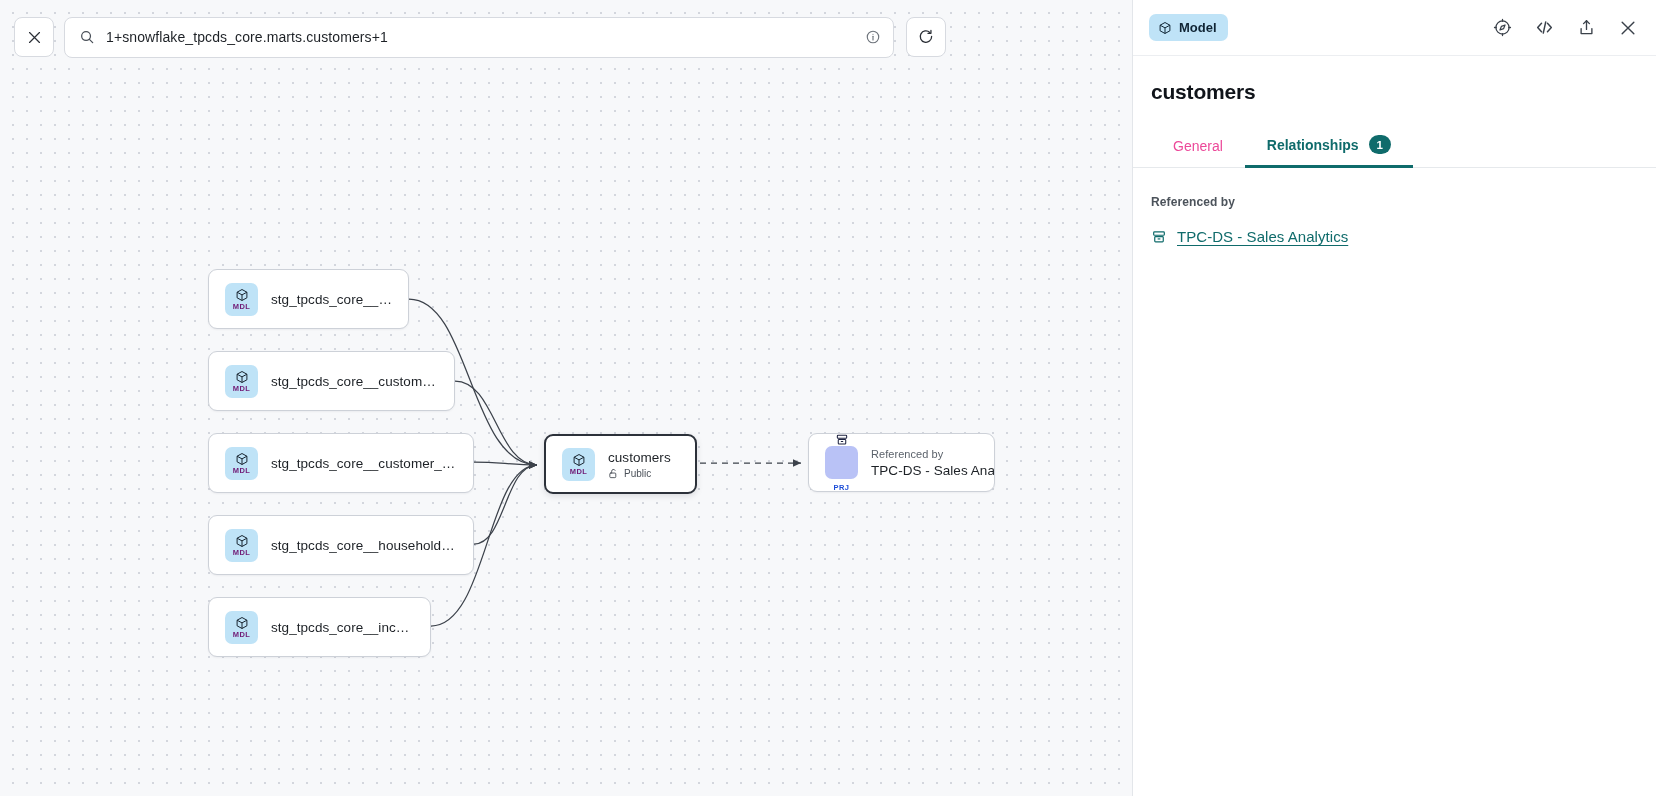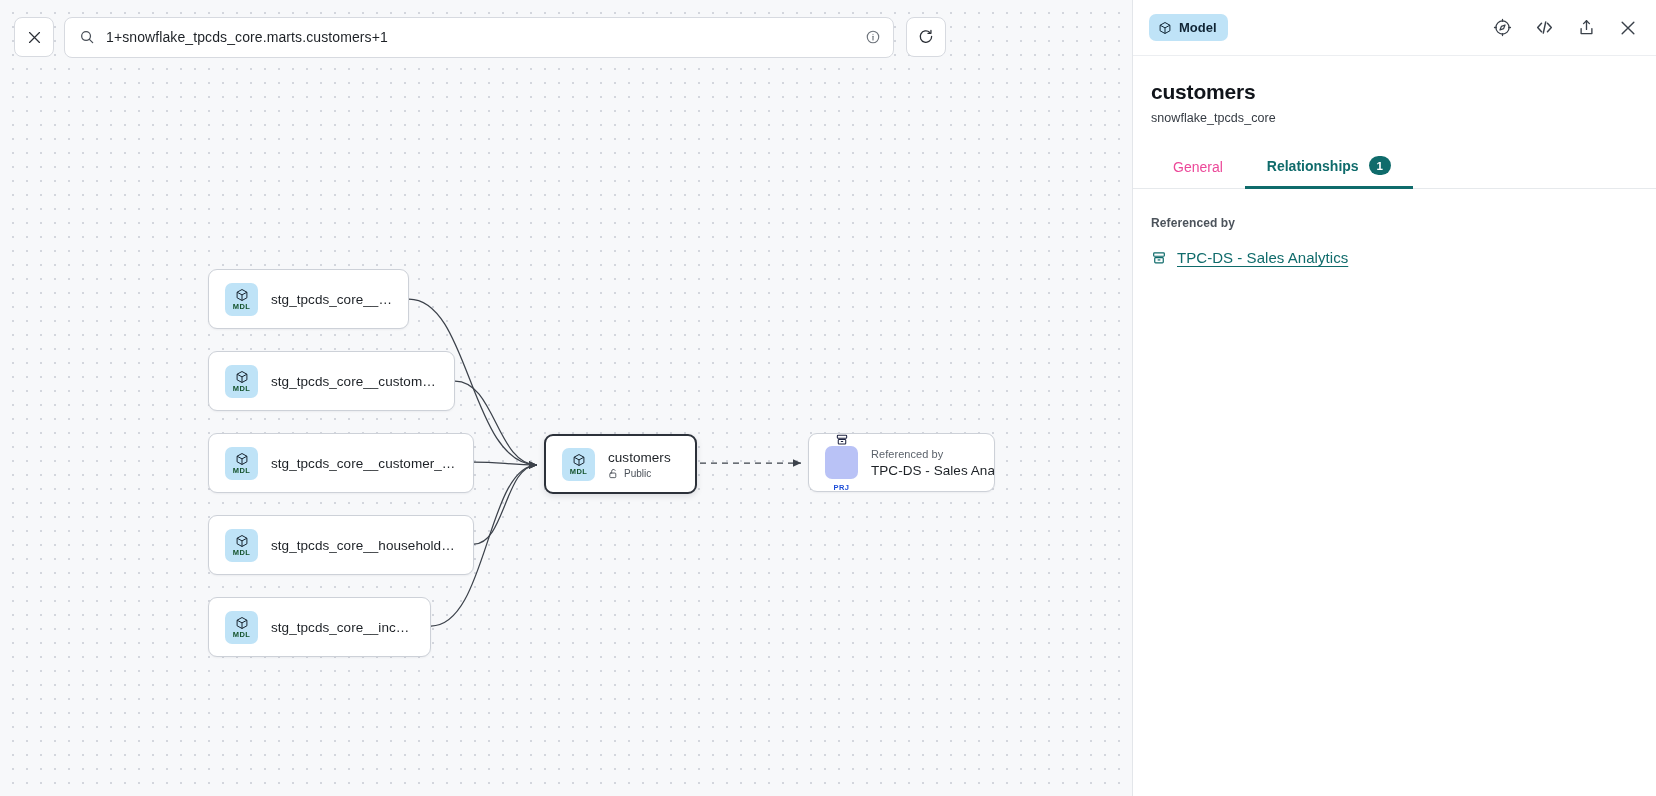--- a/index.html
+++ b/index.html
@@ -89,21 +89,21 @@
     box-shadow: 0 2px 6px rgba(20,25,40,.13);
   }
   .badge {
     width: 33px; height: 33px; flex: none;
     border-radius: 7px;
     display: flex; flex-direction: column;
     align-items: center; justify-content: center;
     gap: 0px;
     line-height: 1;
   }
-  .badge.mdl { background: #bfe3f7; color: #14532d; }
+  .badge.mdl { background: #bfe3f7; color: #701a75; }
   .badge.prj { background: #b9c2f6; color: #1d4ed8; gap: 36px; }
   .badge-txt { font-size: 7.5px; font-weight: 700; letter-spacing: .4px; margin-top: 1px; }
   .node-label {
     font-size: 13.5px; color: #1d2126;
     white-space: nowrap; overflow: hidden; text-overflow: ellipsis;
     letter-spacing: .05px;
   }
   .node-stack { display: flex; flex-direction: column; gap: 3px; min-width: 0; }
   .node-title { font-size: 13.5px; color: #1d2126; white-space: nowrap; letter-spacing: .05px; }
   .node-sub {
@@ -353,21 +353,20 @@
           <path d="M5.2 13.4v6.3h13.6v-6.3"></path>
         </svg>
         <svg class="ico" width="20" height="20" viewBox="0 0 24 24" fill="none" stroke="#3a414a" stroke-width="1.7" stroke-linecap="round">
           <path d="M5 5 19 19M19 5 5 19"></path>
         </svg>
       </div>
     </div>
 
     <div class="panel-head">
       <div class="panel-title">customers</div>
-      <div class="panel-subtitle">snowflake_tpcds_core</div>
     </div>
 
     <div class="tabs">
       <div class="tab">
         <span>General</span>
       </div>
       <div class="tab active">
         <span>Relationships</span>
         <span class="tab-badge">1</span>
       </div>

